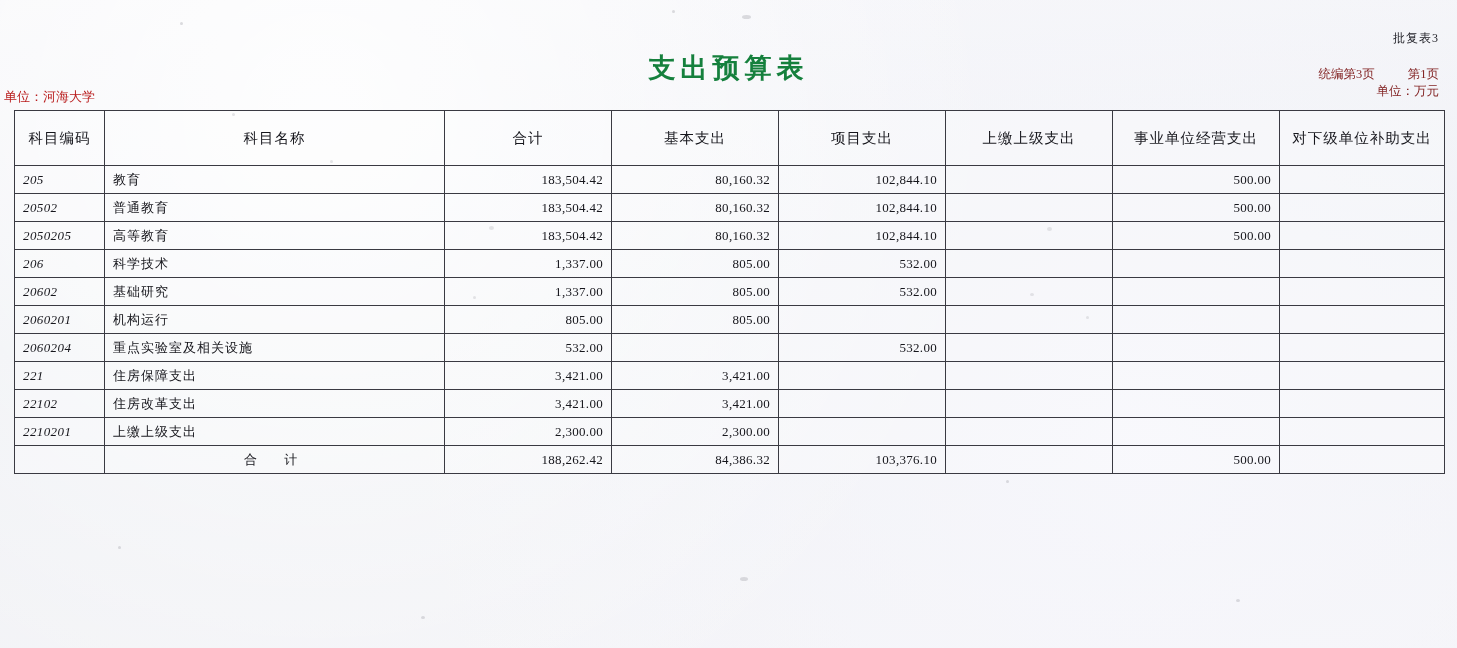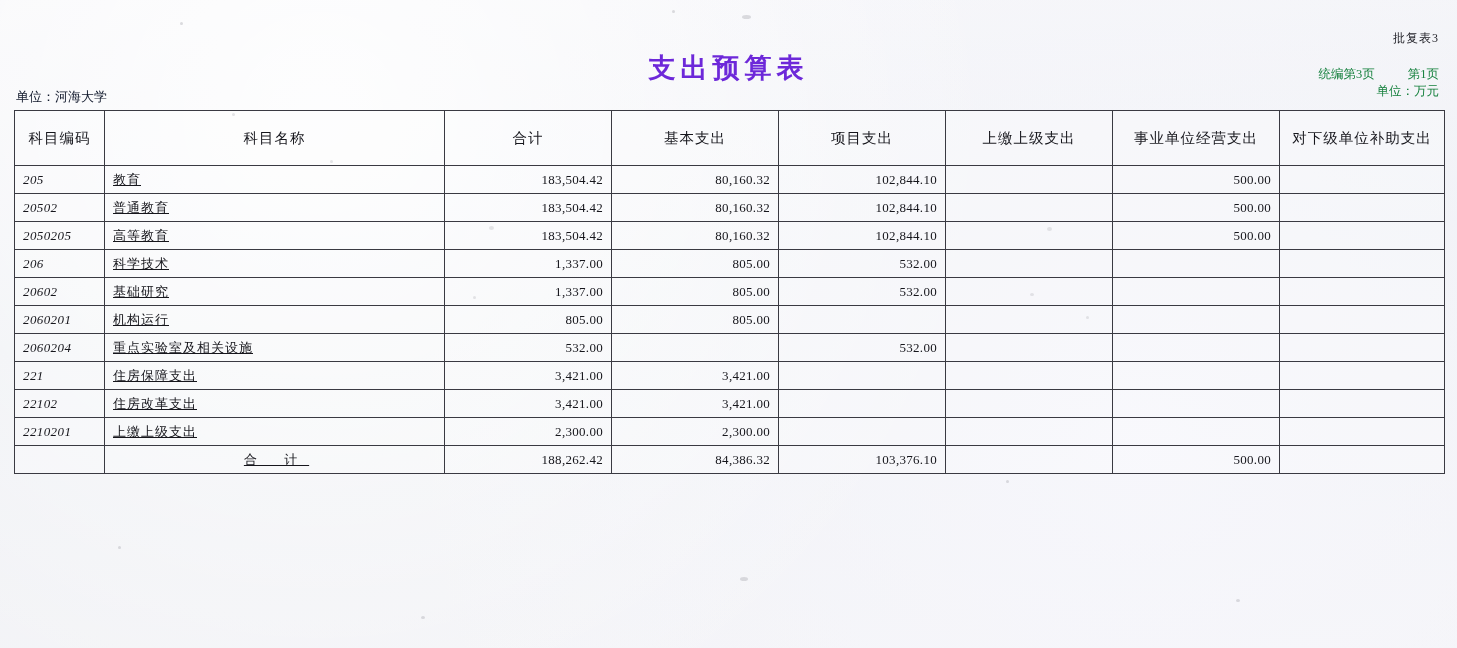--- a/index.html
+++ b/index.html
@@ -46,40 +46,40 @@
   }
 
   .doc-title {
     position: absolute;
     top: 32px;
     left: 0;
     right: 0;
     text-align: center;
     font-size: 27px;
     letter-spacing: 5px;
-    color: #6d28d9;
+    color: #15803d;
   }
 
   .page-meta {
     position: absolute;
     top: 66px;
     right: 18px;
     text-align: right;
     font-size: 12.5px;
     line-height: 17px;
-    color: #15803d;
+    color: #7f1d1d;
   }
   .page-meta .row1 span { margin-left: 30px; }
 
   .unit-left {
     position: absolute;
     top: 88px;
-    left: 16px;
+    left: 4px;
     font-size: 13px;
-    color: #0f172a;
+    color: #b91c1c;
   }
 
   table.budget {
     position: absolute;
     top: 110px;
     left: 14px;
     width: 1430px;
     border-collapse: collapse;
     table-layout: fixed;
     background: rgba(255,255,255,0.25);
@@ -102,21 +102,20 @@
   }
   td.code {
     text-align: left;
     font-size: 12.5px;
     letter-spacing: .4px;
     font-style: italic;
   }
   td.name {
     text-align: left;
     letter-spacing: 1px;
-    text-decoration: underline;
   }
   td.num {
     text-align: right;
     font-size: 13.5px;
     letter-spacing: .3px;
     padding-right: 14px;
   }
   .lvl1 { padding-left: 10px; }
   .lvl2 { padding-left: 24px; margin-left: 28px; }
   tr.total td.name {

